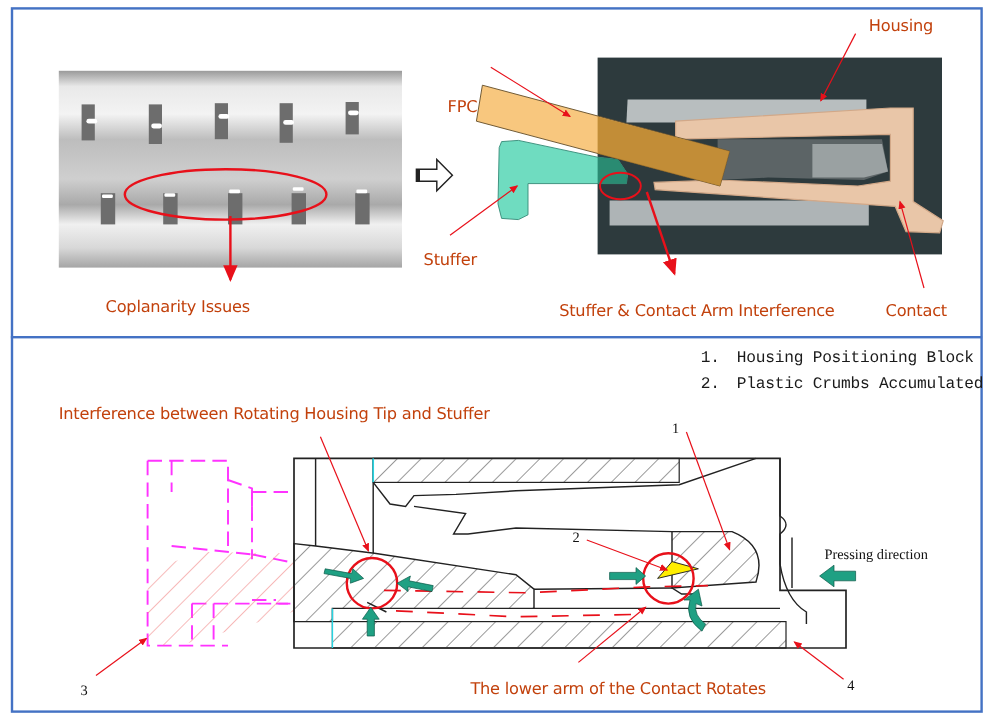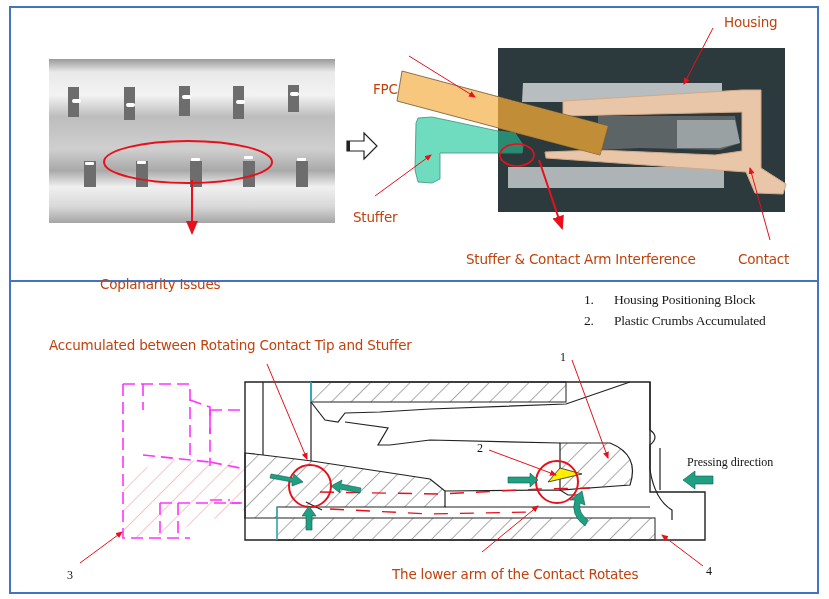--- a/index.html
+++ b/index.html
@@ -5,21 +5,21 @@
   html, body { margin: 0; padding: 0; background: #ffffff; }
   body { width: 829px; height: 599px; position: relative; overflow: hidden;
          font-family: "Liberation Sans", sans-serif; }
   .panel { position: absolute; left: 9px; width: 810px; border: 2px solid #4472c4; box-sizing: border-box; background:#fff; }
   #panel-top { top: 6px; height: 276px; }
   #panel-bottom { top: 280px; height: 314px; }
   .lbl { position: absolute; font-family: "DejaVu Sans", sans-serif; font-size: 13.5px; color: #c2410c; white-space: nowrap; letter-spacing: -0.2px; }
   .serif { position: absolute; font-family: "Liberation Serif", serif; font-size: 12px; color: #111; white-space: nowrap; }
   svg { position: absolute; left: 0; top: 0; }
   ol.legend { position: absolute; left: 584px; top: 290px; margin: 0; padding: 0; list-style: none;
-              font-family: Liberation Serif, serif; font-size: 13.5px; color: #1a1a1a; line-height: 20.8px; letter-spacing:-0.2px;}
+              font-family: Liberation Mono, monospace; font-size: 13.5px; color: #1a1a1a; line-height: 20.8px; letter-spacing:-0.2px;}
   ol.legend li span.num { display: inline-block; width: 30px; }
 </style>
 </head>
 <body>
 
 <div class="panel" id="panel-top"></div>
 <div class="panel" id="panel-bottom"></div>
 
 <svg width="829" height="599">
   <defs>
@@ -174,28 +174,28 @@
   <g stroke="#e8101a" stroke-width="1" fill="none">
     <line x1="267" y1="364" x2="307" y2="459" marker-end="url(#ah)"></line>
     <line x1="572" y1="360" x2="608" y2="458" marker-end="url(#ah)"></line>
     <line x1="489" y1="450" x2="556" y2="475" marker-end="url(#ah)"></line>
     <line x1="80" y1="563" x2="122" y2="532" marker-end="url(#ah)"></line>
     <line x1="703" y1="566" x2="662" y2="535" marker-end="url(#ah)"></line>
     <line x1="482" y1="552" x2="538" y2="506" marker-end="url(#ah)"></line>
   </g>
 </svg>
 
-<div class="lbl" style="left:100px;top:248px;margin-top:28px;">Coplanarity Issues</div>
+<div class="lbl" style="left:88px;top:248px;">Coplanarity Issues</div>
 <div class="lbl" style="left:373px;top:41px;margin-top:40px;">FPC</div>
 <div class="lbl" style="left:353px;top:209px;">Stuffer</div>
 <div class="lbl" style="left:724px;top:14px;">Housing</div>
 <div class="lbl" style="left:738px;top:251px;">Contact</div>
 <div class="lbl" style="left:466px;top:251px;">Stuffer &amp; Contact Arm Interference</div>
 
-<div class="lbl" style="left:49px;top:337px;">Accumulated between Rotating Contact Tip and Stuffer</div>
+<div class="lbl" style="left:49px;top:337px;">Interference between Rotating Housing Tip and Stuffer</div>
 <div class="lbl" style="left:392px;top:566px;">The lower arm of the Contact Rotates</div>
 <div class="serif" style="left:687px;top:455px;">Pressing direction</div>
 <div class="serif" style="left:560px;top:350px;">1</div>
 <div class="serif" style="left:477px;top:441px;">2</div>
 <div class="serif" style="left:67px;top:568px;">3</div>
 <div class="serif" style="left:706px;top:564px;">4</div>
 
 <ol class="legend">
   <li><span class="num">1.</span><span>Housing Positioning Block</span></li>
   <li><span class="num">2.</span><span>Plastic Crumbs Accumulated</span></li>

